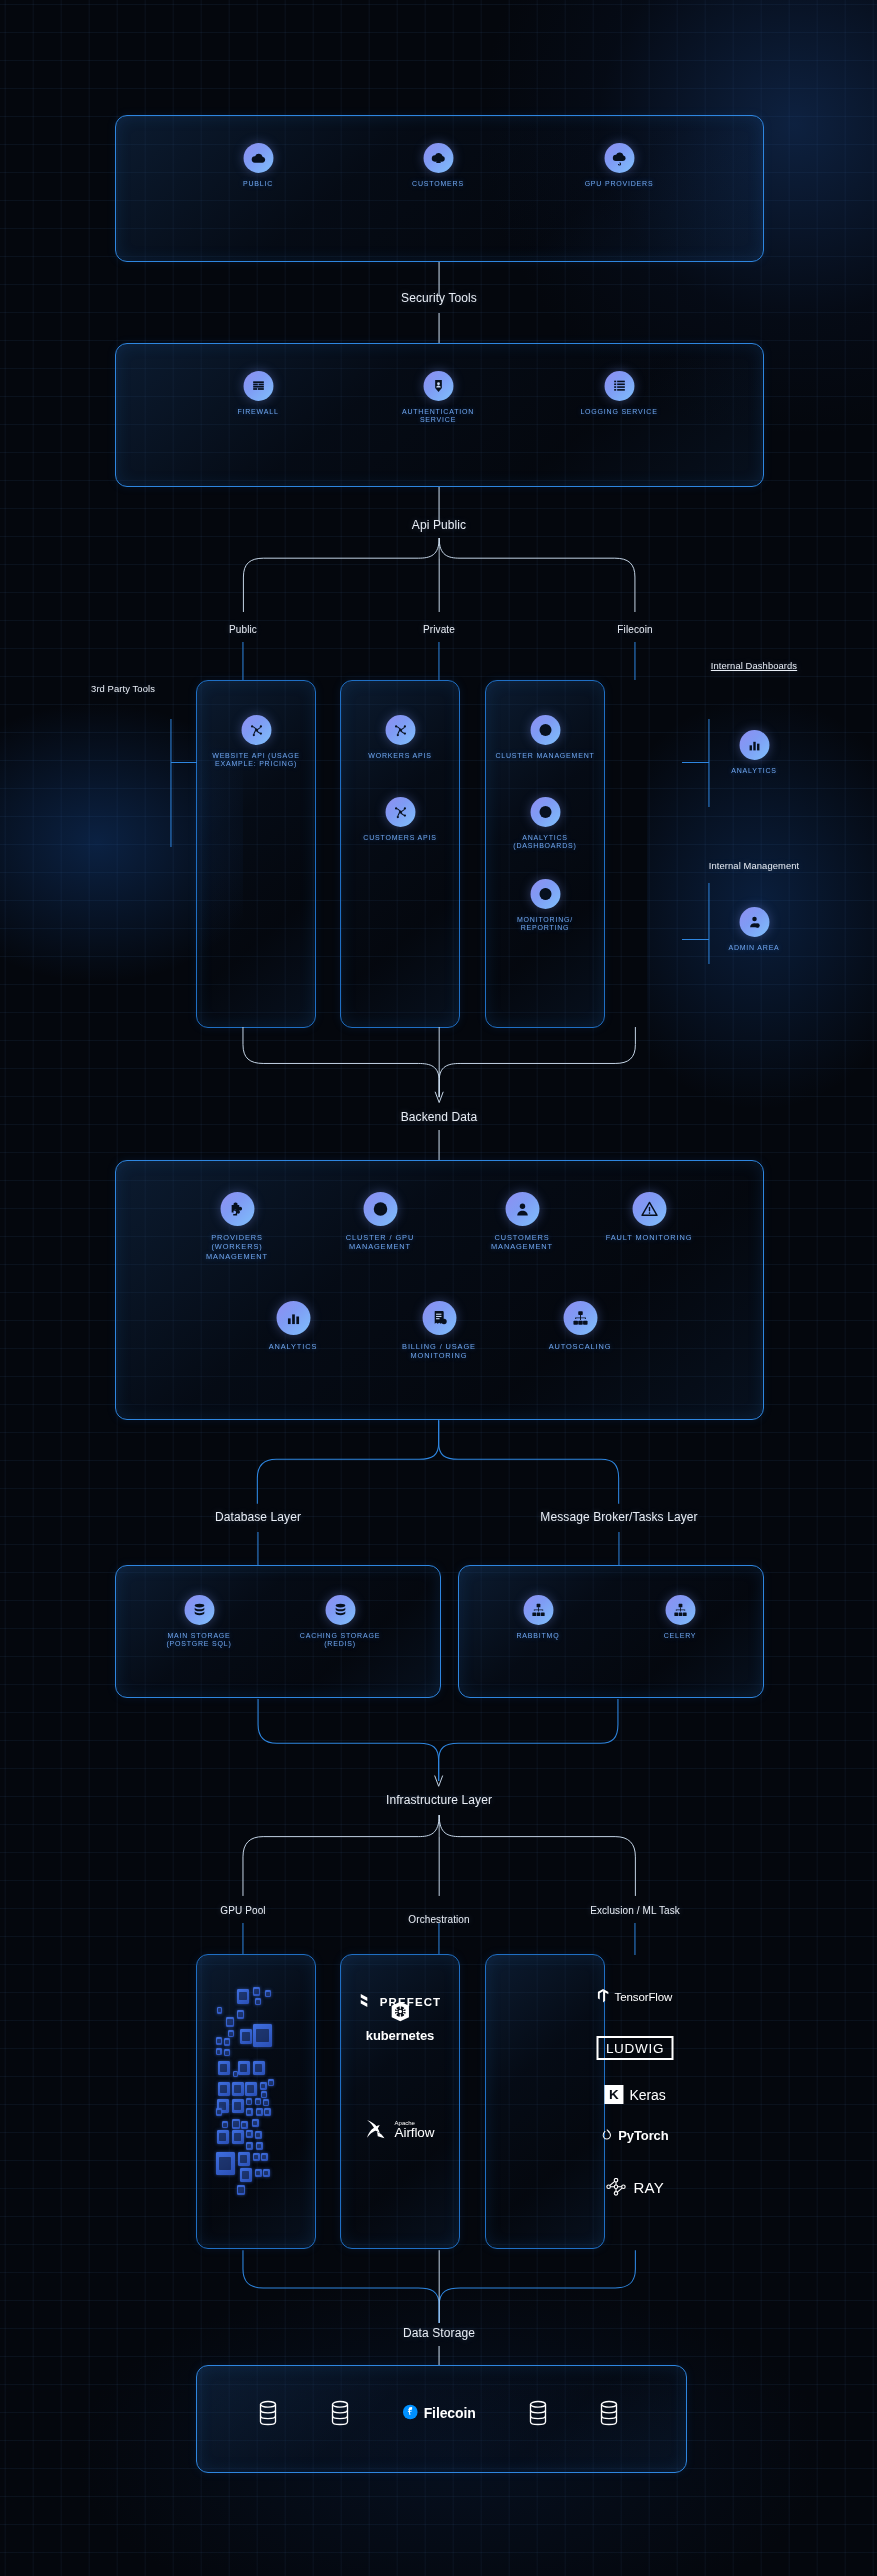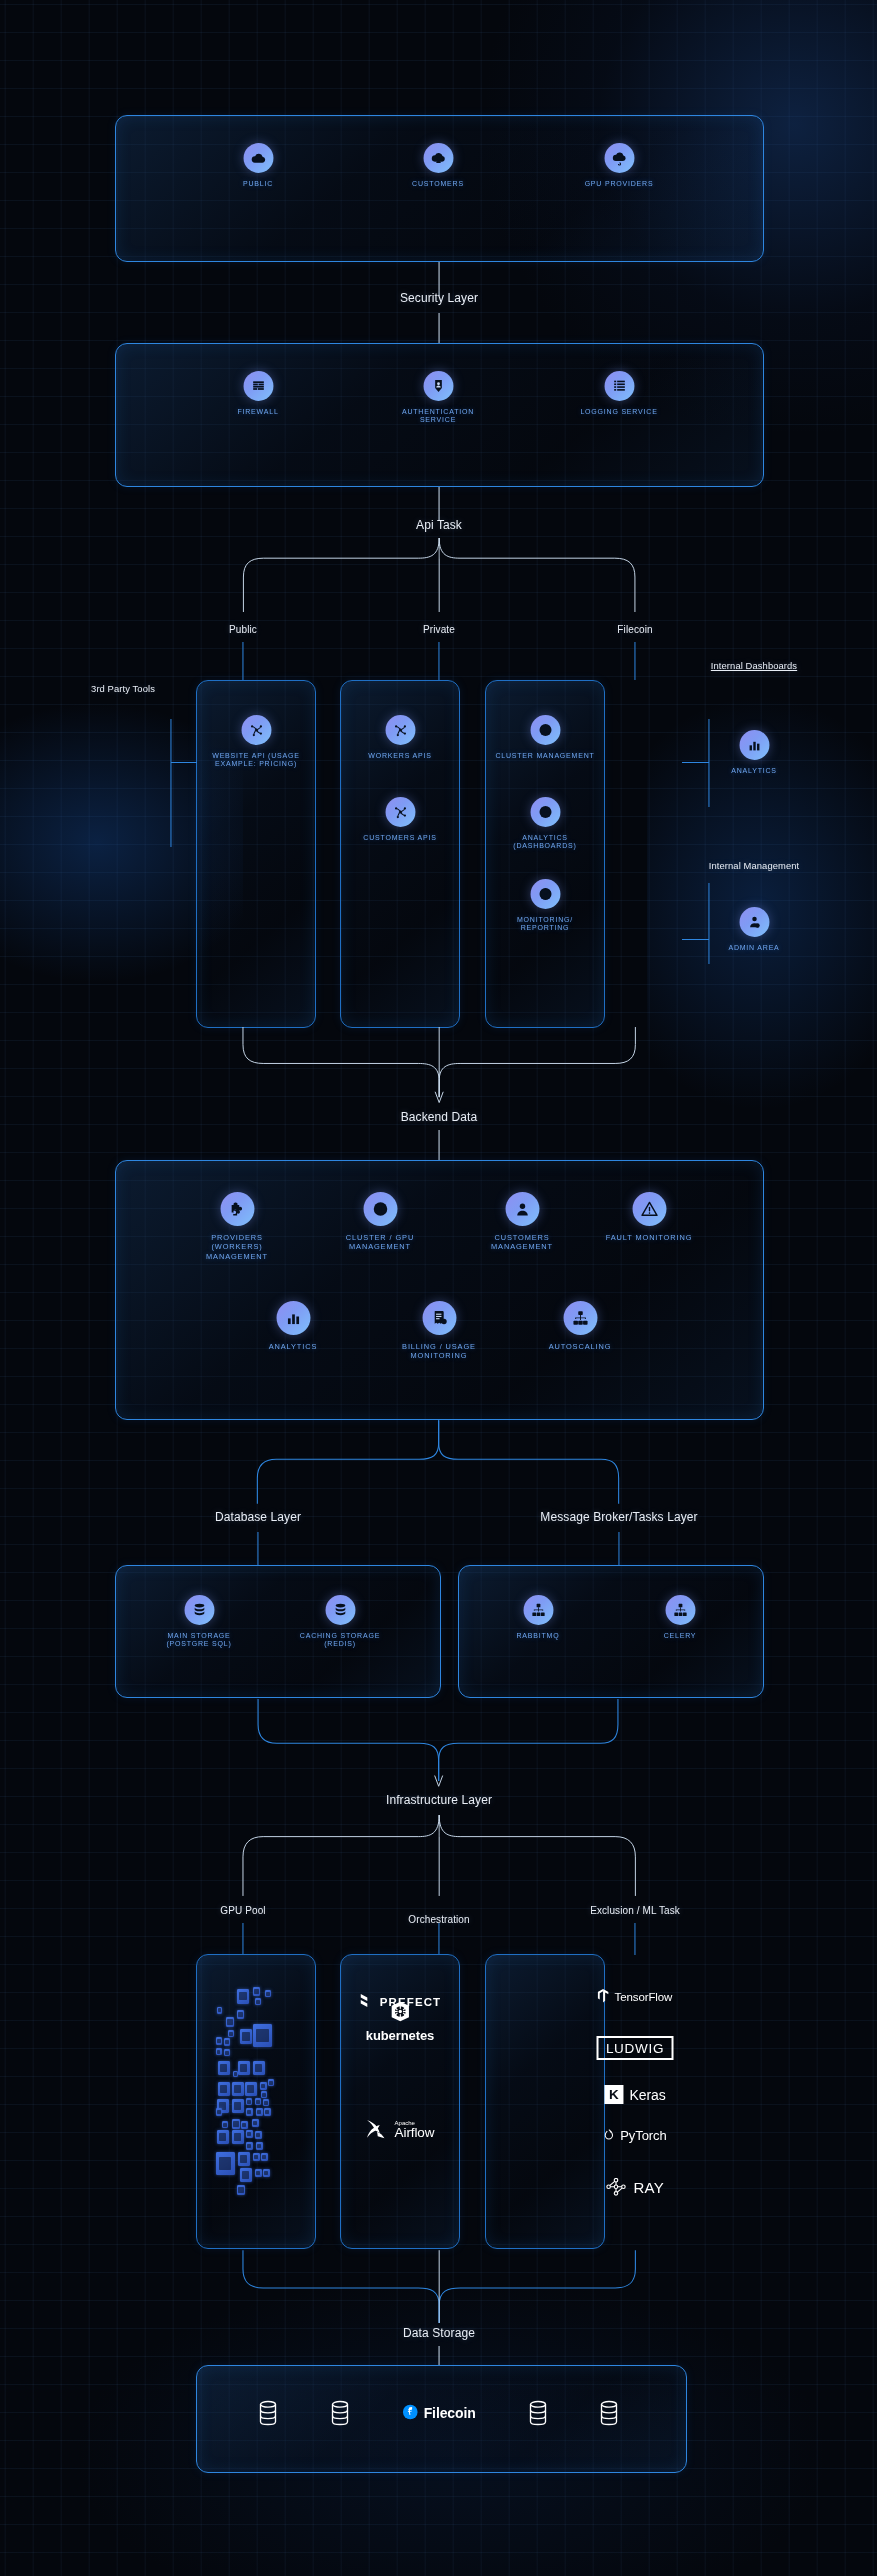--- a/index.html
+++ b/index.html
@@ -279,21 +279,21 @@
 <div class="node" style="left:619px; top:143px;">
   <div class="bubble">
       <svg viewBox="0 0 24 24">
         <use href="#ic-cloud-gpu"></use>
       </svg>
     </div>
   <div class="label">GPU PROVIDERS</div>
 </div>
 
 <div class="vline" style="left:439px; top:262px; height:34px;"></div>
-<div class="layer-label" style="left:439px; top:291px;">Security Layer</div>
+<div class="layer-label" style="left:439px; top:291px;">Security Tools</div>
 <div class="vline" style="left:439px; top:313px; height:30px;"></div>
 
 <div class="panel" style="left:115px; top:343px; width:649px; height:144px;"></div>
 
 <div class="node" style="left:258px; top:371px;">
   <div class="bubble">
       <svg viewBox="0 0 24 24">
         <use href="#ic-firewall"></use>
       </svg>
     </div>
@@ -310,21 +310,21 @@
 <div class="node" style="left:619px; top:371px;">
   <div class="bubble">
       <svg viewBox="0 0 24 24">
         <use href="#ic-log"></use>
       </svg>
     </div>
   <div class="label">LOGGING SERVICE</div>
 </div>
 
 <div class="vline" style="left:439px; top:487px; height:34px;"></div>
-<div class="layer-label" style="left:439px; top:518px;">Api Task</div>
+<div class="layer-label" style="left:439px; top:518px;">Api Public</div>
 
 <div class="svgwrap" style="left:216px; top:538px; width:445px; height:74px;">
   <svg width="445" height="74" viewBox="0 0 660 110">
     <path d="M331 0 C331 22 331 22 331 30"></path>
     <path d="M331 0 C331 26 318 30 300 30 L70 30 C50 30 40 38 40 58 L40 110"></path>
     <path d="M331 0 C331 26 344 30 362 30 L592 30 C612 30 622 38 622 58 L622 110"></path>
     <path d="M331 30 L331 110"></path>
   </svg>
 </div>
 
@@ -688,21 +688,21 @@
   <span class="txt" style="font-weight:400; font-size:14px;">Keras</span>
 </div>
 
 <div class="logo-row" style="left:635px; top:2128px;">
   <span>
     <svg width="10.8" height="13" viewBox="0 0 16 19">
         <path fill="none" stroke="#fff" stroke-width="1.5" d="M8 2.2 C11.6 5.2 13.4 7.4 13.4 10.6 A5.4 5.4 0 0 1 2.6 10.6 C2.6 8.2 3.8 6.4 5.6 4.6"></path>
         <circle cx="10.6" cy="5.4" r="1.1" fill="#fff"></circle>
       </svg>
   </span>
-  <span class="txt" style="font-weight:400; font-size:13px;">PyTorch</span>
+  <span class="txt" style="font-weight:700; font-size:13px;">PyTorch</span>
 </div>
 
 <div class="logo-row" style="left:635px; top:2178px;">
   <span>
     <svg width="21.6" height="17.5" viewBox="0 0 32 26">
       <g fill="none" stroke="#fff" stroke-width="1.7">
         <circle cx="4" cy="13" r="2.6"></circle>
           <circle cx="15" cy="13" r="2.6"></circle>
           <circle cx="26" cy="13" r="2.6"></circle>
         <circle cx="15" cy="3.2" r="2.6"></circle>

